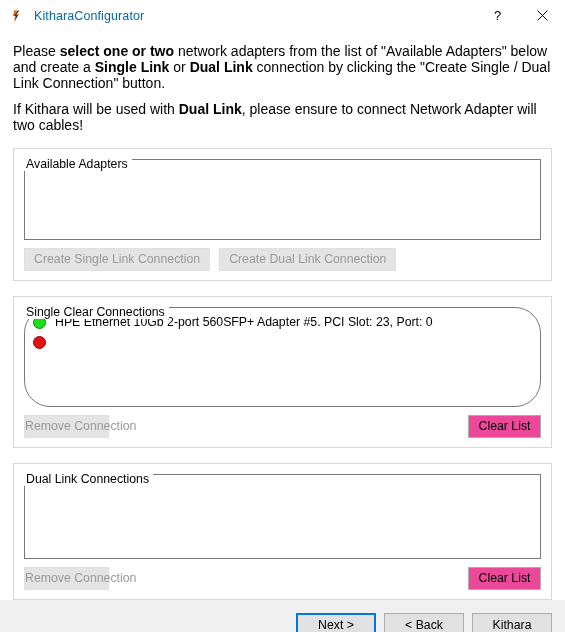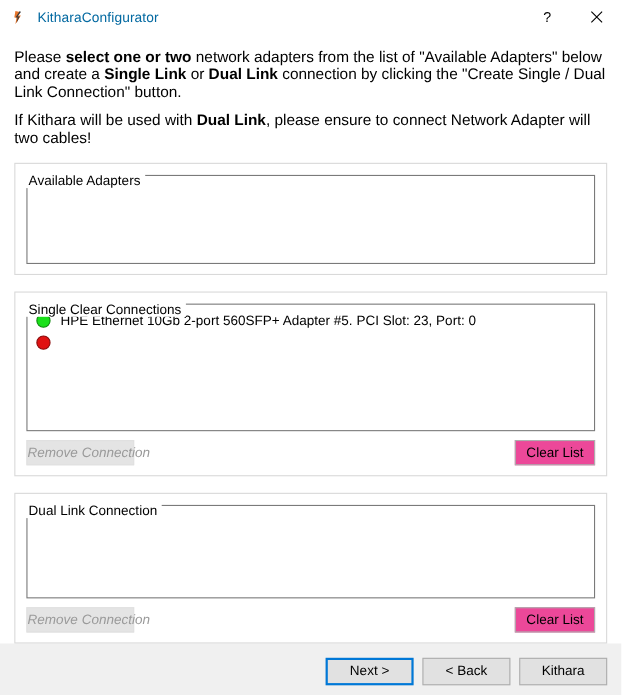--- a/index.html
+++ b/index.html
@@ -105,21 +105,21 @@
 
   
   .listbox {
     background: #ffffff;
     border: 1px solid #7a7a7a;
     box-sizing: border-box;
     overflow: hidden;
     padding: 4px 0 0 0;
   }
   .listbox.tall { height: 81px; }
-  .listbox.mid  { height: 116px; }
+  .listbox.mid  { height: 100px; border-radius: 26px; }
   .listbox.dual { height: 85px; }
 
   .list-item {
     display: flex;
     align-items: center;
     height: 20px;
     padding-left: 8px;
     font-size: 12.3px;
     color: #000000;
     white-space: nowrap;
@@ -157,21 +157,21 @@
     background: #e4e4e4;
     border: 1px solid #e0e0e0;
     color: #9a9a9a;
   }
   .btn + .btn { margin-left: 9px; }
   .btn.clear-list {
     width: 73px;
     padding: 0;
     margin-left: auto;
   }
-  .btn.remove { width: 98px; padding: 0; font-style: italic; }
+  .btn.remove { width: 85px; padding: 0; }
 
   
   .footer-sep {
     height: 1px;
     background: #b5b5b5;
     width: 100%;
   }
   .footer {
     height: 50px;
     min-height: 50px;
@@ -225,41 +225,45 @@
   <div class="content">
 
     <div class="instructions">
       <p><span>Please </span><b>select one or two</b><span> network adapters from the list of "Available Adapters" below and create a </span><b>Single Link</b><span> or </span><b>Dual Link</b><span> connection by clicking the "Create Single / Dual Link Connection" button.</span></p>
       <p class="second"><span>If Kithara will be used with </span><b>Dual Link</b><span>, please ensure to connect Network Adapter will two cables!</span></p>
     </div>
 
     <div class="groupbox">
       <span class="gb-title">Available Adapters</span>
       <div class="listbox tall"></div>
+      <div class="btn-row">
+        <span class="btn disabled">Create Single Link Connection</span>
+        <span class="btn disabled">Create Dual Link Connection</span>
+      </div>
     </div>
 
     <div class="groupbox">
       <span class="gb-title">Single Clear Connections</span>
       <div class="listbox mid" id="single-link-list">
           <div class="list-item">
             <span class="led" style="background: rgb(26, 224, 26); border: 1px solid rgb(12, 138, 12);"></span>
             <span>HPE Ethernet 10Gb 2-port 560SFP+ Adapter #5. PCI Slot: 23, Port: 0</span>
           </div>
           <div class="list-item">
             <span class="led" style="background: rgb(224, 18, 18); border: 1px solid rgb(138, 10, 10);"></span>
           </div>
         </div>
       <div class="btn-row">
         <span class="btn disabled remove">Remove Connection</span>
         <span class="btn clear-list">Clear List</span>
       </div>
     </div>
 
     <div class="groupbox">
-      <span class="gb-title">Dual Link Connection</span>
+      <span class="gb-title">Dual Link Connections</span>
       <div class="listbox dual" id="dual-link-list"></div>
       <div class="btn-row">
         <span class="btn disabled remove">Remove Connection</span>
         <span class="btn clear-list">Clear List</span>
       </div>
     </div>
 
   </div>
 
   <div class="footer-sep"></div>

